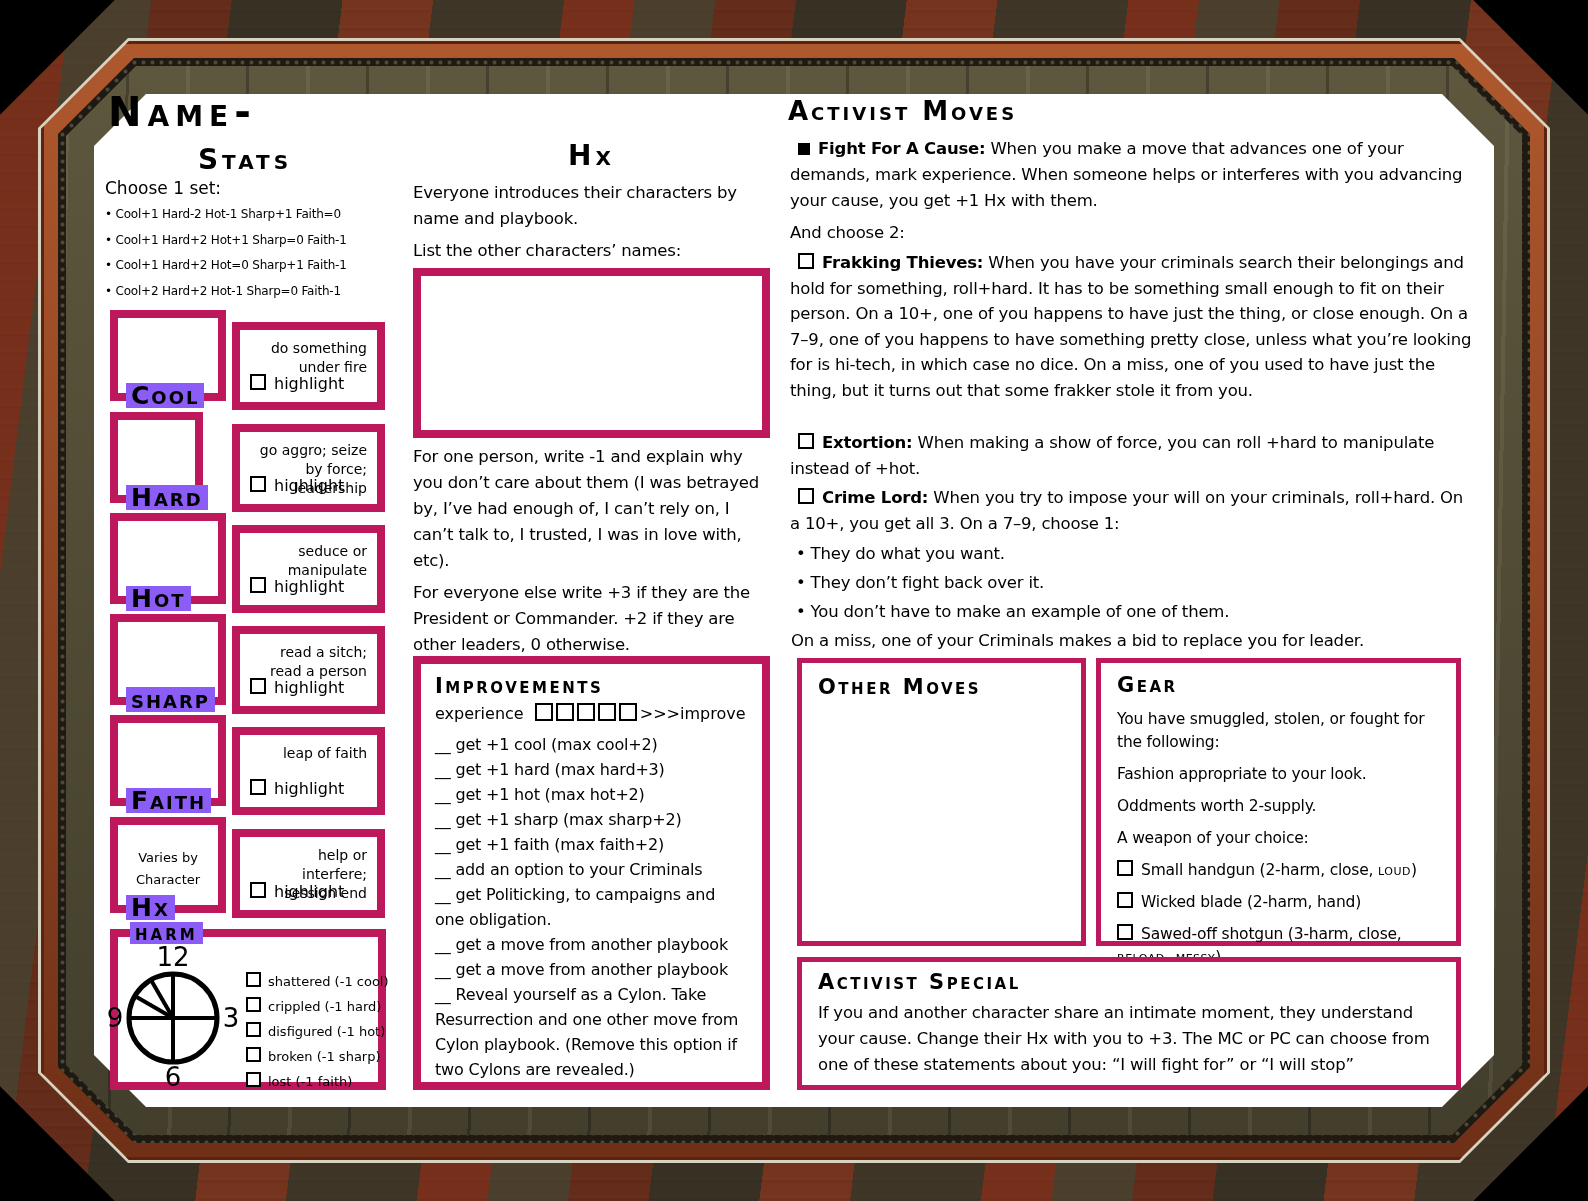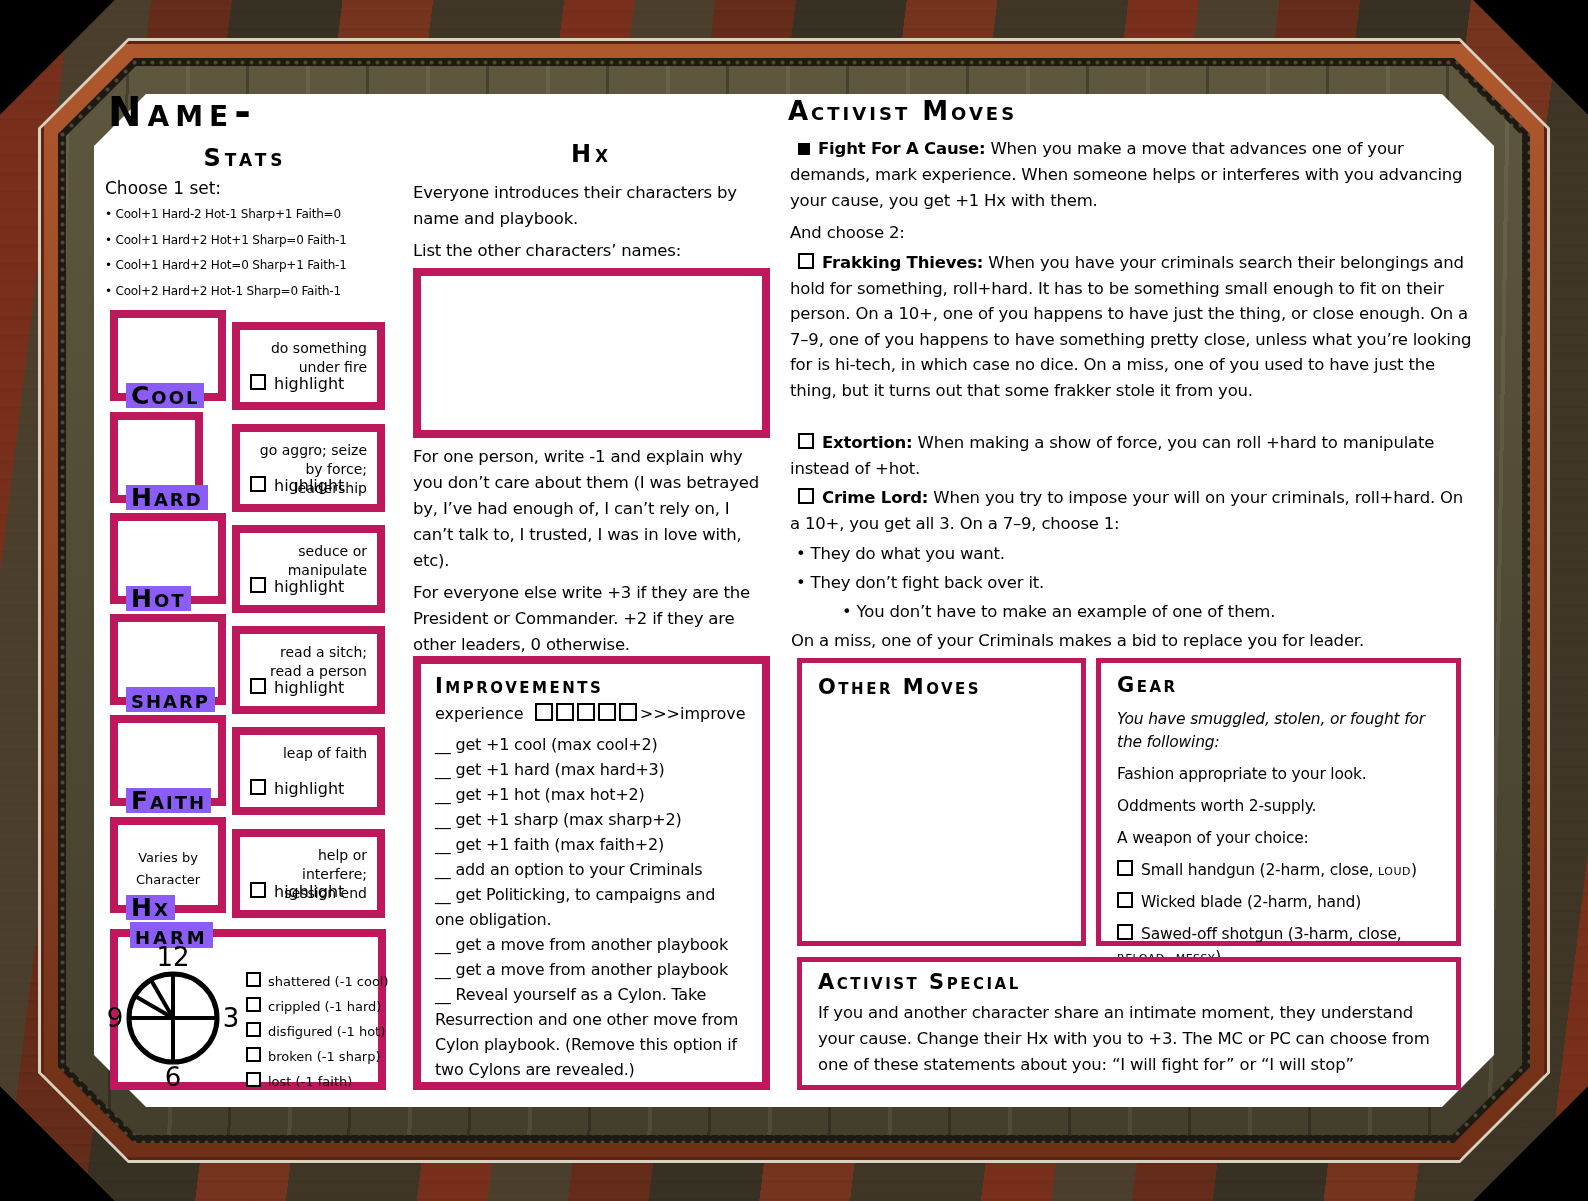--- a/index.html
+++ b/index.html
@@ -31,21 +31,21 @@
       background-color:#55503a;
       background-image:
         repeating-linear-gradient(91deg, rgba(255,250,220,.07) 0 4px, transparent 4px 60px, rgba(0,0,0,.25) 60px 63px, transparent 63px 120px),
         linear-gradient(180deg, rgba(110,100,70,.35), rgba(40,36,24,.4));}
   .paper{inset:94px;
       clip-path:polygon(52px 0,calc(100% - 52px) 0,100% 52px,100% calc(100% - 52px),calc(100% - 52px) 100%,52px 100%,0 calc(100% - 52px),0 52px);
       background:#fff;}
   
   .hd{font-weight:bold;font-variant:small-caps;line-height:1;}
   .h1{font-size:40px;letter-spacing:6px;}
-  .h2{font-size:24px;letter-spacing:4px;text-align:center;}
+  .h2{font-size:28px;letter-spacing:4px;text-align:center;}
   .h3{font-size:26px;letter-spacing:3px;}
   .h4{font-size:21px;letter-spacing:2.5px;}
   .txt{font-size:16.5px;line-height:26px;letter-spacing:-0.2px;}
   .abs{position:absolute;}
   
   .box{position:absolute;border:8px solid #be185d;background:#fff;box-sizing:border-box;}
   .bigbox{border-width:5px;}
   .statlabel{position:absolute;bottom:-15px;left:8px;background:#8b5cf6;padding:0 5px;
              font-weight:bold;font-variant:small-caps;font-size:25px;letter-spacing:2px;line-height:1;}
   .descbox{font-size:14px;line-height:19px;}
@@ -129,21 +129,21 @@
 <div class="box" style="left:110px;top:817px;width:116px;height:96px;">
   <div style="position:absolute;top:22px;left:0;right:0;text-align:center;font-size:13px;line-height:22px;">Varies by Character</div>
   <span class="statlabel">Hx</span>
 </div>
 <div class="box descbox" style="left:232px;top:829px;width:153px;height:89px;">
   <div class="desctext">help or interfere; session end</div>
   <div class="hl"><span class="cb"></span><span>highlight</span></div>
 </div>
 
 <div class="box" style="left:110px;top:929px;width:276px;height:161px;">
-  <span class="statlabel" style="top:-15px;bottom:auto;left:12px;font-size:26px;letter-spacing:3px;">harm</span>
+  <span class="statlabel" style="top:-15px;bottom:auto;left:12px;font-size:22px;letter-spacing:3px;">harm</span>
 </div>
 <svg class="abs" style="left:101px;top:944px;" width="145" height="145" viewBox="0 0 145 145">
   <circle cx="72" cy="74" r="44" fill="none" stroke="#000" stroke-width="5"></circle>
   <line x1="72" y1="74" x2="72" y2="30" stroke="#000" stroke-width="4"></line>
   <line x1="72" y1="74" x2="116" y2="74" stroke="#000" stroke-width="4"></line>
   <line x1="72" y1="74" x2="72" y2="118" stroke="#000" stroke-width="4"></line>
   <line x1="72" y1="74" x2="28" y2="74" stroke="#000" stroke-width="4"></line>
   <line x1="72" y1="74" x2="33.9" y2="52" stroke="#000" stroke-width="4"></line>
   <line x1="72" y1="74" x2="50" y2="35.9" stroke="#000" stroke-width="4"></line>
   <text x="72" y="22" text-anchor="middle" font-size="26" font-family="DejaVu Sans, sans-serif">12</text>
@@ -202,30 +202,30 @@
 <p class="mv txt" style="left:790px;top:430px;width:684px;">
   <span class="cb"></span><span class="mvname">Extortion:</span>
   <span>When making a show of force, you can roll +hard to manipulate instead of +hot.</span>
 </p>
 <p class="mv txt" style="left:790px;top:485px;width:684px;">
   <span class="cb"></span><span class="mvname">Crime Lord:</span>
   <span>When you try to impose your will on your criminals, roll+hard. On a 10+, you get all 3. On a 7–9, choose 1:</span>
 </p>
 <div class="abs txt" style="left:796px;top:541px;"><span>•</span> <span>They do what you want.</span></div>
 <div class="abs txt" style="left:796px;top:570px;"><span>•</span> <span>They don’t fight back over it.</span></div>
-<div class="abs txt" style="left:796px;top:599px;margin-left:46px;"><span>•</span> <span>You don’t have to make an example of one of them.</span></div>
+<div class="abs txt" style="left:796px;top:599px;"><span>•</span> <span>You don’t have to make an example of one of them.</span></div>
 <div class="abs txt" style="left:791px;top:628px;width:684px;">On a miss, one of your Criminals makes a bid to replace you for leader.</div>
 
 <div class="box bigbox" style="left:797px;top:658px;width:289px;height:288px;padding:14px 16px;">
   <div class="hd h4">Other Moves</div>
 </div>
 
 <div class="box bigbox" style="left:1096px;top:658px;width:365px;height:288px;padding:12px 16px;">
   <div class="hd h4">Gear</div>
-  <p class="gearline" style="margin-top:12px;font-style:italic;">You have smuggled, stolen, or fought for the following:</p>
+  <p class="gearline" style="margin-top:12px;">You have smuggled, stolen, or fought for the following:</p>
   <p class="gearline">Fashion appropriate to your look.</p>
   <p class="gearline">Oddments worth 2-supply.</p>
   <p class="gearline">A weapon of your choice:</p>
   <p class="gearline"><span class="cb"></span><span>Small handgun (2-harm, close, </span><span class="tagcaps">loud</span><span>)</span></p>
   <p class="gearline"><span class="cb"></span><span>Wicked blade (2-harm, hand)</span><span class="tagcaps"></span><span></span></p>
   <p class="gearline"><span class="cb"></span><span>Sawed-off shotgun (3-harm, close, </span><span class="tagcaps">reload, messy</span><span>)</span></p>
 </div>
 
 <div class="box bigbox" style="left:797px;top:957px;width:664px;height:133px;padding:10px 16px;">
   <div class="hd h4">Activist Special</div>

